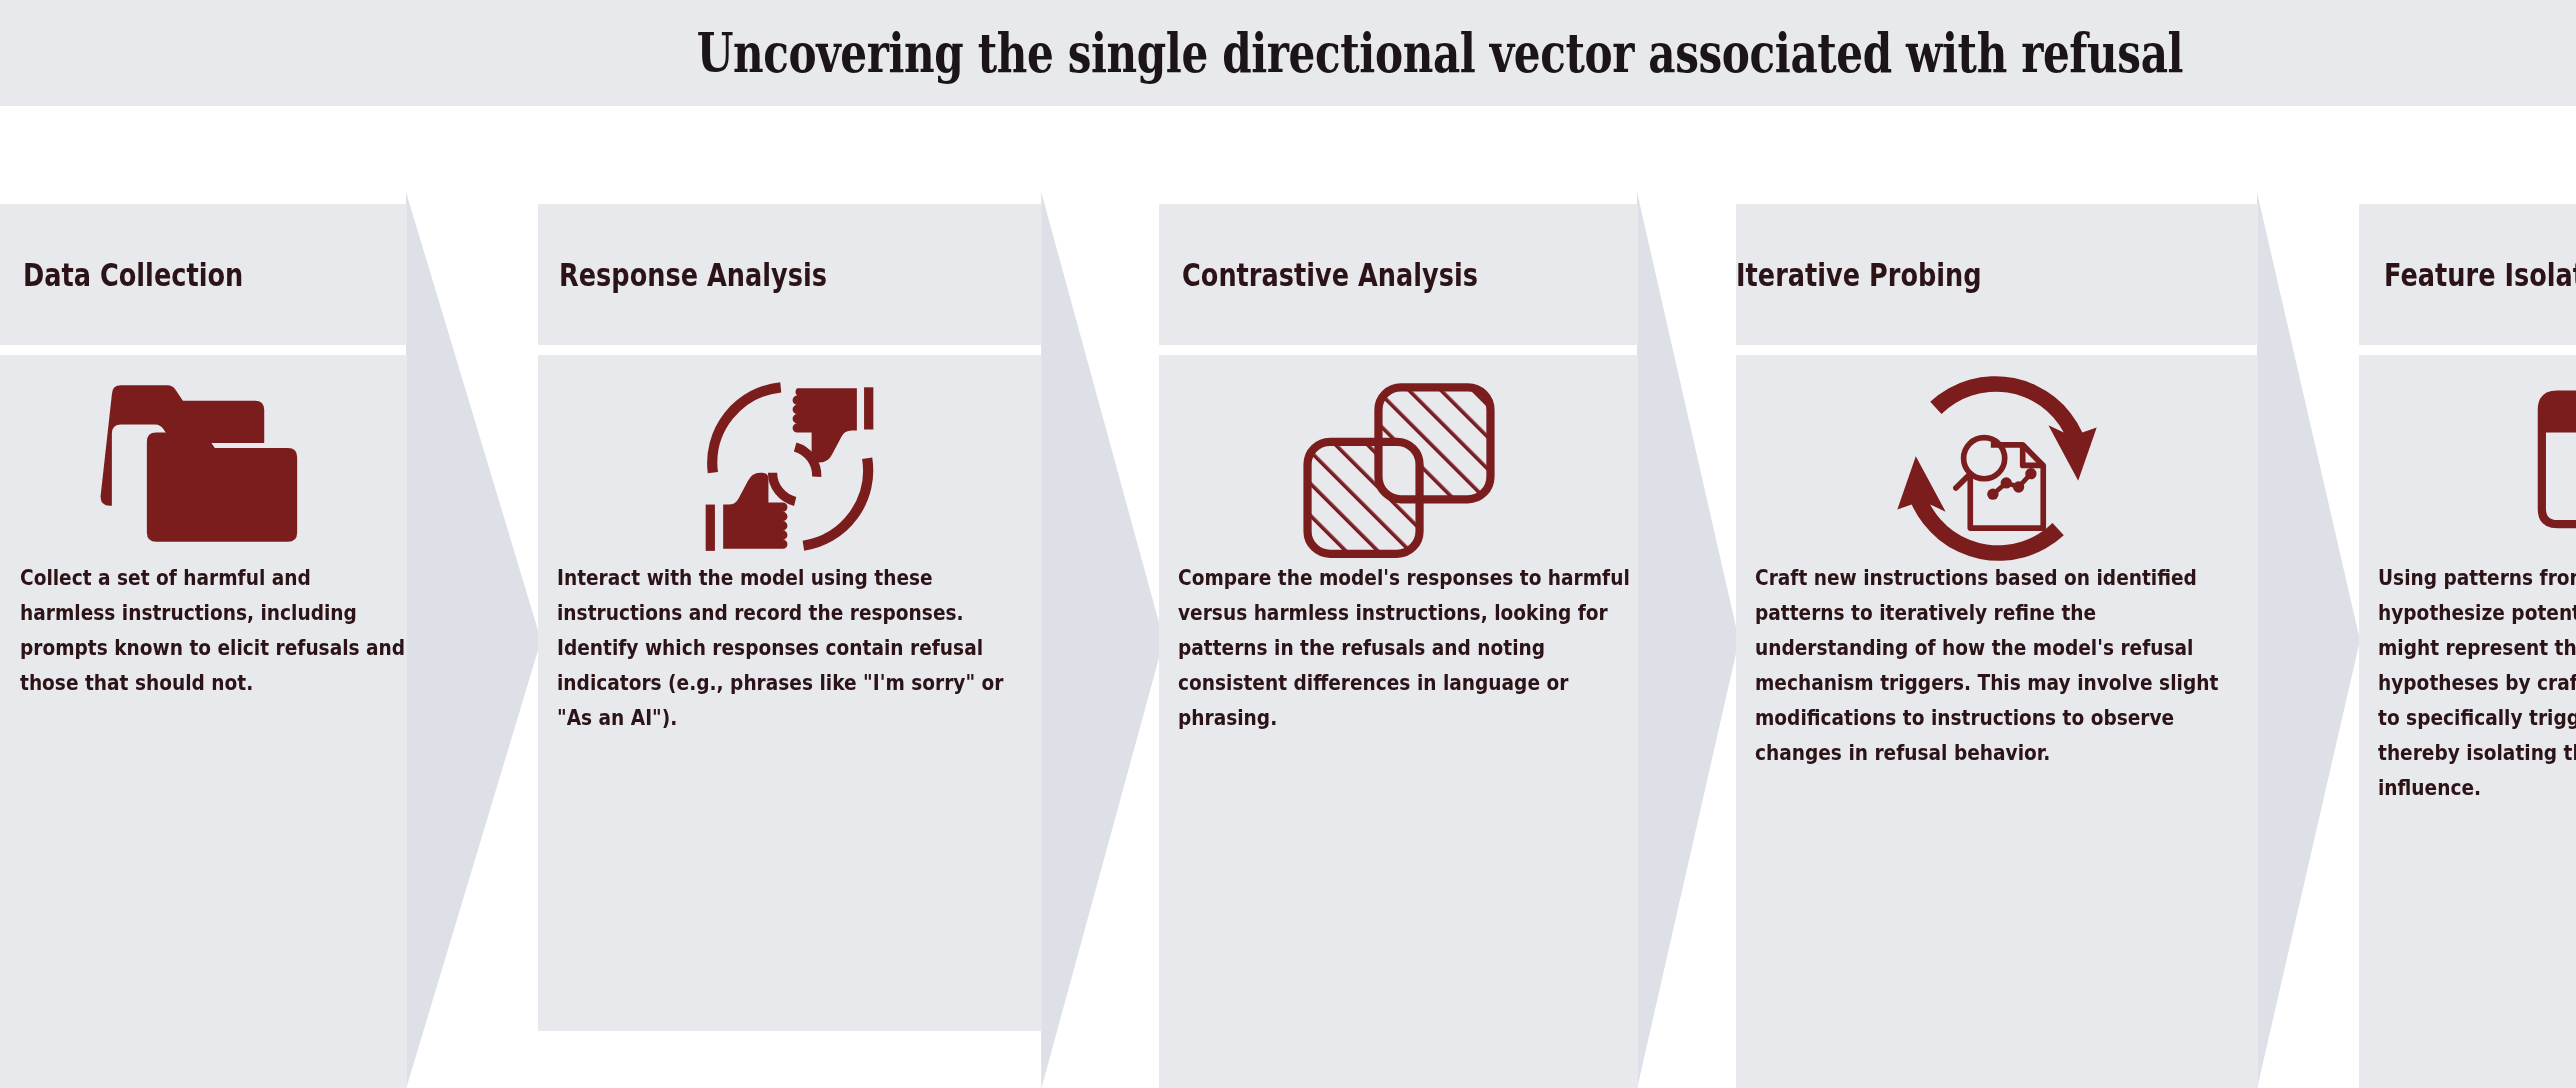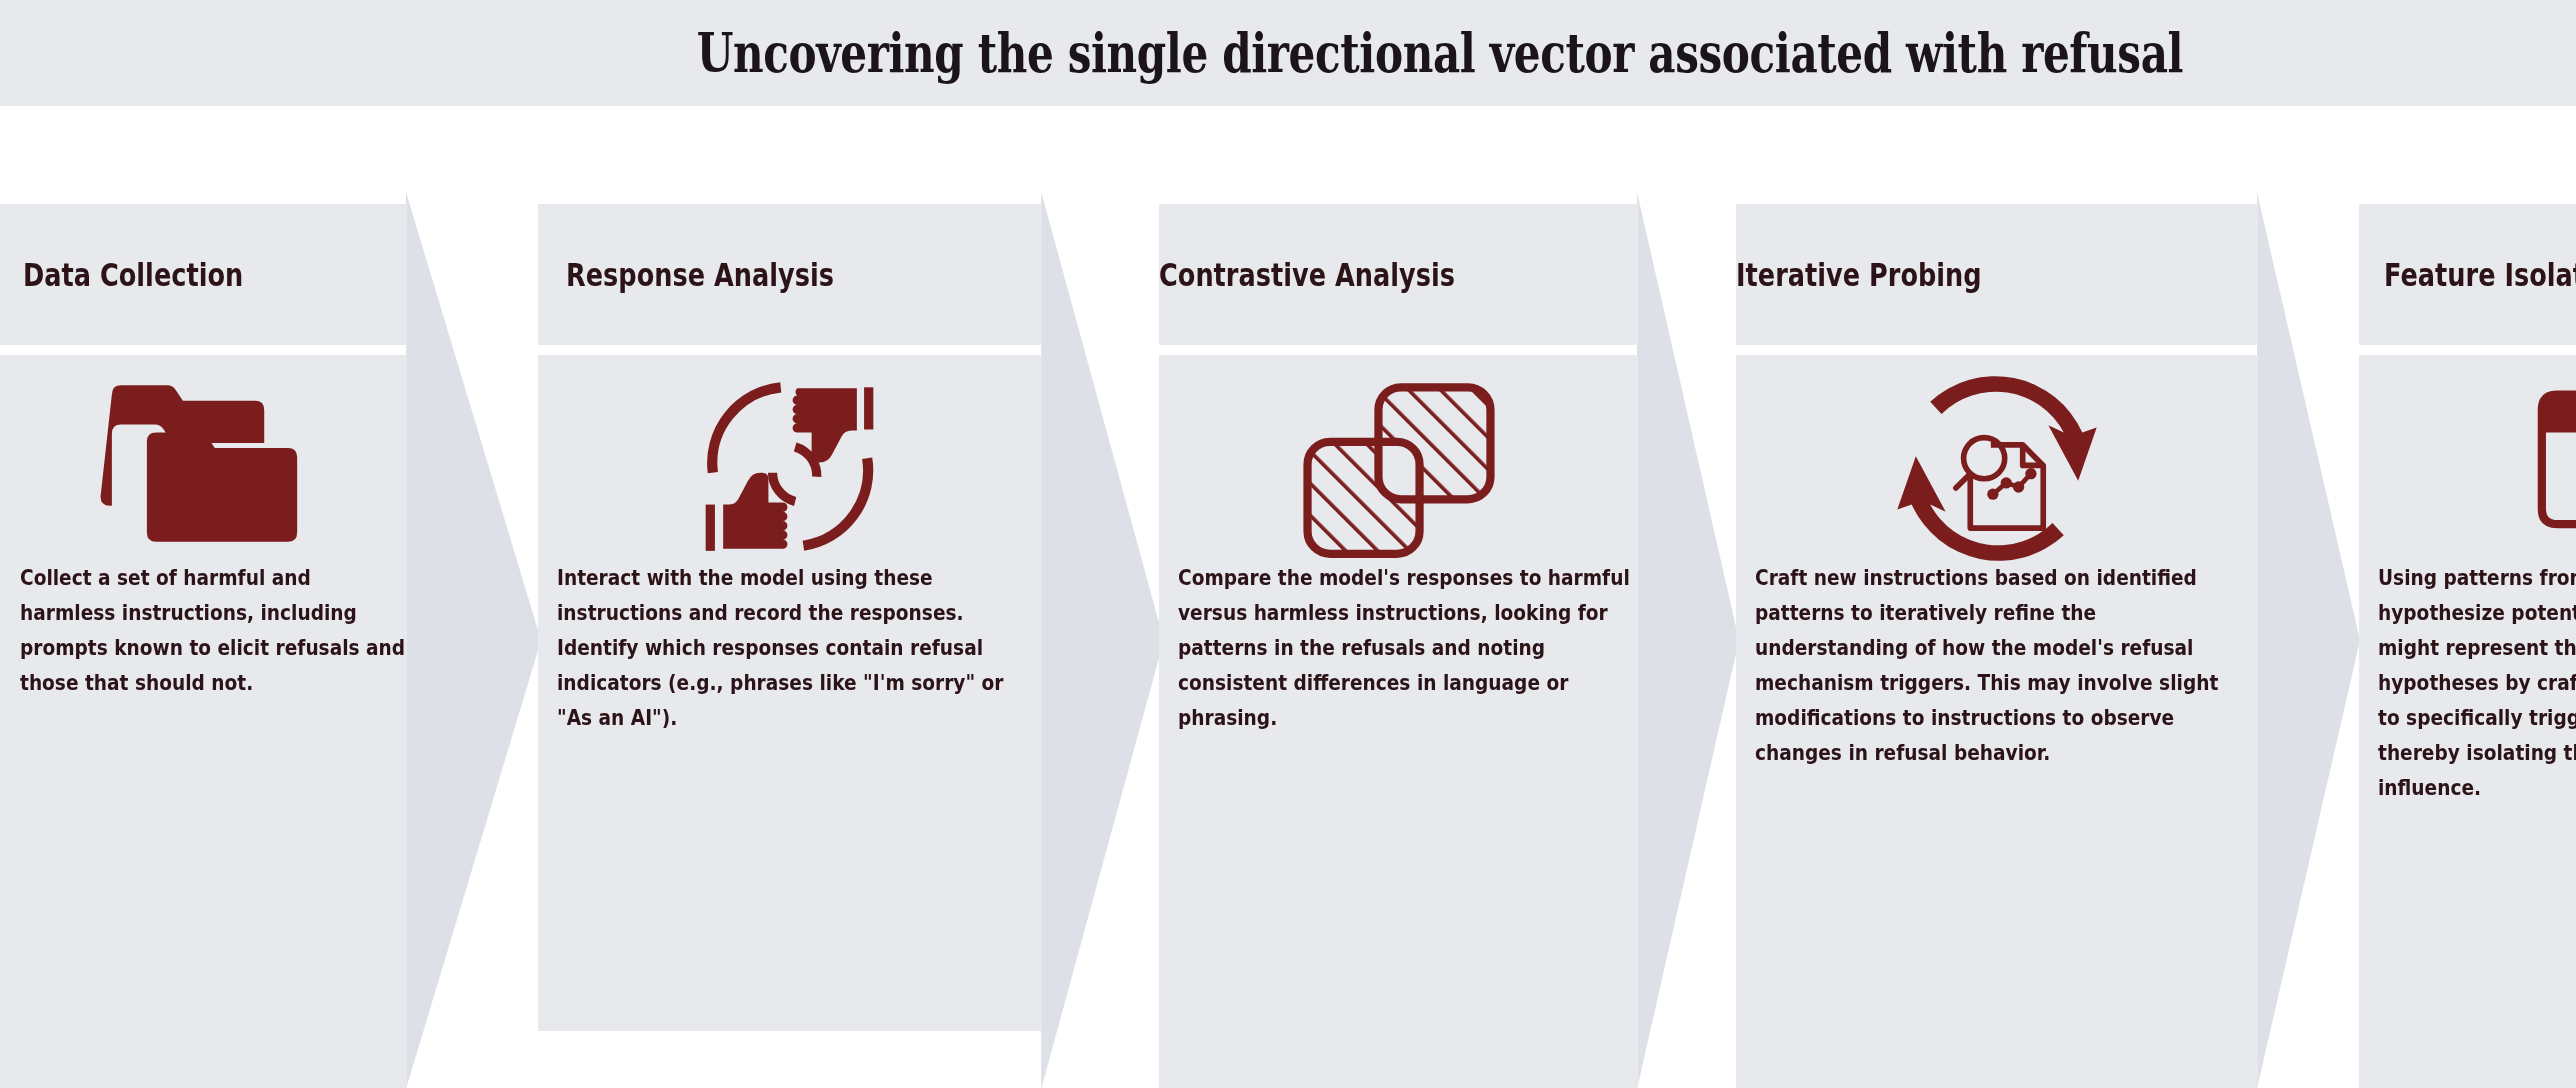--- a/index.html
+++ b/index.html
@@ -116,21 +116,21 @@
 
             <path d="M104 128 q0-18 18-18 h84 q10 0 16 9 l14 21 h142 q18 0 18 18 v146 q0 18-18 18 h-256 q-18 0-18-18 z" fill="#7b1d1d"></path>
           </svg>
         </span>
       </div>
       <div class="col-desc" style="left:19.6px;width:448px;">Collect a set of harmful and harmless instructions, including prompts known to elicit refusals and those that should not.</div>
     </div>
   </div>
 
   <div class="col" style="left:538px;width:503px;">
-    <div class="col-header" style="width:503px;padding-left:28px;box-sizing:border-box;text-align:right;">
+    <div class="col-header" style="width:503px;padding-left:21px;box-sizing:border-box;text-align:right;">
       <div class="col-header-text">Response Analysis</div>
     </div>
     <div class="col-body" style="width:503px;height:676px;">
       <div class="icon-wrap">
         <span>
           <svg width="191" height="180" viewBox="0 0 370 350" xmlns="http://www.w3.org/2000/svg">
 
             <path d="M168 22 A148 148 0 0 0 36 188" stroke="#7b1d1d" stroke-width="20" fill="none"></path>
             <path d="M336 160 A148 148 0 0 1 212 330" stroke="#7b1d1d" stroke-width="20" fill="none"></path>
 
@@ -157,21 +157,21 @@
               <rect x="128" y="318" width="44" height="14" rx="7"></rect>
             </g>
           </svg>
         </span>
       </div>
       <div class="col-desc" style="left:18.5px;width:554px;">Interact with the model using these instructions and record the responses. Identify which responses contain refusal indicators (e.g., phrases like "I'm sorry" or "As an AI").</div>
     </div>
   </div>
 
   <div class="col" style="left:1159px;width:479px;">
-    <div class="col-header" style="width:479px;box-sizing:border-box;">
+    <div class="col-header" style="width:479px;padding-left:23px;box-sizing:border-box;">
       <div class="col-header-text">Contrastive Analysis</div>
     </div>
     <div class="col-body" style="width:479px;height:930px;">
       <div class="icon-wrap">
         <span>
           <svg width="206" height="185" viewBox="0 0 400 360" xmlns="http://www.w3.org/2000/svg">
             <defs>
               <pattern id="hatch" patternUnits="userSpaceOnUse" width="44" height="44" patternTransform="rotate(-45)">
                 <rect width="44" height="44" fill="none"></rect>
                 <line x1="0" y1="0" x2="0" y2="44" stroke="#7b1d1d" stroke-width="14"></line>

